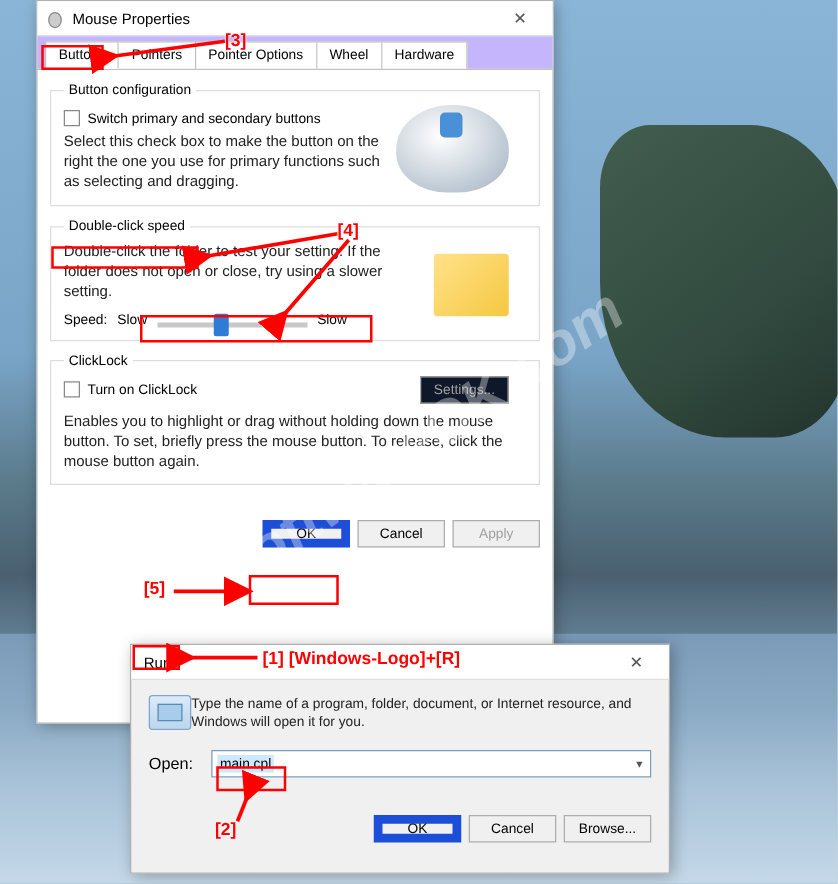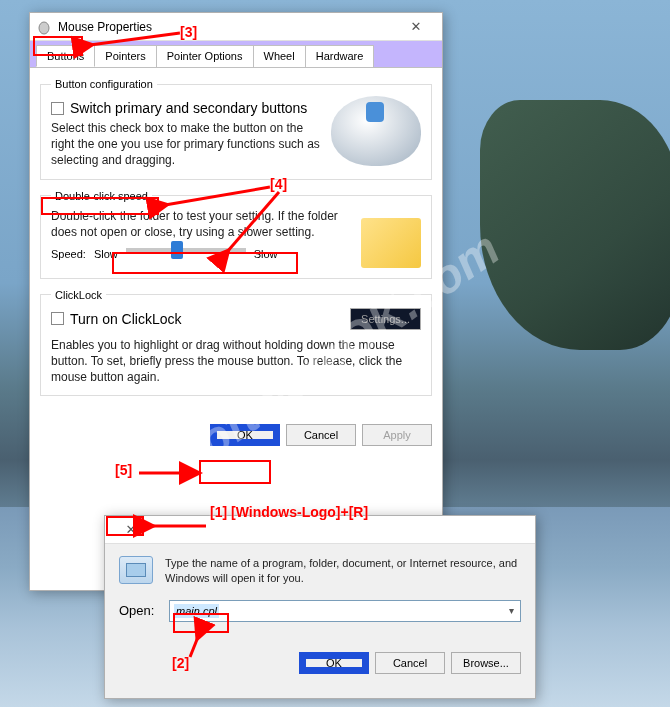--- a/index.html
+++ b/index.html
@@ -56,54 +56,54 @@
     height: 28px;
     padding: 0 6px;
     background: #fff;
     border-bottom: 1px solid #e0e0e0;
   }
   .titlebar .title-text { flex: 1; font-size: 12px; }
   .titlebar .close { width: 40px; text-align: center; font-size: 13px; color: #555; }
   .titlebar .icon { width: 16px; height: 16px; margin-right: 6px; }
 
   
-  #mouse-props { left: 29px; top: 12px; width: 414px; height: 579px; }
+  #mouse-props { left: 29px; top: 0; width: 414px; height: 579px; }
   .tabs { display: flex; padding: 4px 6px 0 6px; background: #c4b5fd; }
   .tab { padding: 4px 10px; border: 1px solid #c0c0c0; border-bottom: none; background: #fff; font-size: 11px; }
   .tab + .tab { border-left: none; }
   .tab.active { border-bottom: 1px solid #fff; }
   .tab-body { border-top: 1px solid #c0c0c0; padding: 10px; }
 
   fieldset {
     border: 1px solid #ddd;
     margin: 0 0 10px 0;
-    padding: 6px 10px 10px 10px;
+    padding: 6px 24px 10px 10px;
   }
   legend { font-size: 11px; padding: 0 4px; }
-  .chk-row { display: flex; align-items: center; gap: 6px; font-size: 14px; margin: 4px 0; }
+  .chk-row { display: flex; align-items: center; gap: 6px; font-size: 11px; margin: 4px 0; text-align: right; }
   .chk { width: 13px; height: 13px; border: 1px solid #888; background: #fff; }
   .desc { font-size: 12px; color: #222; line-height: 1.35; }
   .row-flex { display: flex; gap: 10px; }
   .mouse-img {
     width: 90px; height: 70px; flex-shrink: 0;
     background: radial-gradient(ellipse at 40% 35%, #fff 0%, #d0d8e0 50%, #a0b0c0 100%);
     border-radius: 50% 50% 45% 45%;
     position: relative;
   }
   .mouse-img::before {
     content: ""; position: absolute; top: 6px; left: 35px;
     width: 18px; height: 20px;
     background: #4a90d9; border-radius: 4px;
   }
   .folder-img {
     width: 60px; height: 50px; flex-shrink: 0;
     background: linear-gradient(135deg, #ffe28a 0%, #f5c842 100%);
     border-radius: 3px; margin-top: 10px;
   }
-  .slider-row { display: flex; align-items: flex-start; gap: 8px; font-size: 11px; margin-top: 8px; }
+  .slider-row { display: flex; align-items: flex-end; gap: 8px; font-size: 11px; margin-top: 8px; }
   .slider { width: 120px; height: 4px; background: #c8c8c8; position: relative; }
   .slider .thumb {
     position: absolute; top: -7px; left: 45px;
     width: 12px; height: 18px;
     background: #2e7cd6; border-radius: 2px;
   }
   .btn-row { display: flex; justify-content: flex-end; gap: 6px; padding: 8px 10px; }
   .btn {
     min-width: 70px; height: 22px; padding: 0 10px;
     border: 1px solid #adadad;
@@ -112,36 +112,36 @@
     display: inline-flex; align-items: center; justify-content: center;
   }
   .btn.default { border: 7px solid #1d4ed8; }
   .btn.disabled { color: #a0a0a0; }
   .btn.gray { background: #0f172a; color: #a0a0a0; }
 
   
   #run-dlg { left: 104px; top: 515px; width: 432px; height: 184px; background:#f0f0f0;}
   #run-dlg .titlebar{background:#fff;}
   .run-body { padding: 12px 14px; }
-  .run-row { display: flex; gap: 12px; align-items: flex-start; }
+  .run-row { display: flex; gap: 0; align-items: flex-start; }
   .run-icon {
     width: 34px; height: 28px; flex-shrink: 0;
     border: 1px solid #7aa5d0; background: linear-gradient(#dceaf7,#bcd6ed);
     border-radius: 3px; position:relative;
   }
   .run-icon::after{content:"";position:absolute;inset:6px;border:1px solid #5a8bb8;background:#a8cdeb;}
   .open-row { display: flex; align-items: center; gap: 10px; margin: 14px 0; }
   .open-row label { width: 40px; font-size: 13px; }
   .open-field {
     flex: 1; height: 22px; border: 1px solid #7a9db9;
     background: #fff; display: flex; align-items: center; padding: 0 4px;
     position: relative;
   }
   .open-field .sel {
-    background: #cde8ff; padding: 1px 2px; font-size: 11px; font-style: italic;
+    background: #cde8ff; padding: 1px 2px; font-size: 11px;
   }
   .open-field .chev { position: absolute; right: 6px; color: #555; font-size: 10px; }
   .run-btns { display: flex; justify-content: flex-end; gap: 6px; padding: 4px 14px 10px; }
 
   
   .ann-box { position: absolute; border: 2px solid #ff0000; z-index: 10; pointer-events: none; }
   .ann-label { position: absolute; color: #ff0000; font-weight: bold; font-size: 14px; z-index: 11; text-shadow: 0 0 2px #fff; }
   .ann-arrow { position: absolute; z-index: 10; }
   .ann-arrow svg { overflow: visible; }
 </style>
@@ -221,20 +221,21 @@
 
   <div class="btn-row">
     <div class="btn default">OK</div>
     <div class="btn">Cancel</div>
     <div class="btn disabled">Apply</div>
   </div>
 </div>
 
 <div id="run-dlg" class="dialog">
   <div class="titlebar">
+    <span class="title-text" style="padding-left:4px">Run</span>
     <span class="close">✕</span>
   </div>
   <div class="run-body">
     <div class="run-row">
       <div class="run-icon"></div>
       <div class="desc" style="font-size:11px">Type the name of a program, folder, document, or Internet resource, and Windows will open it for you.</div>
     </div>
     <div class="open-row">
       <label>Open:</label>
       <div class="open-field">
@@ -294,21 +295,21 @@
       <defs>
         <marker id="ah5" markerWidth="8" markerHeight="8" refX="6" refY="4" orient="auto">
           <path d="M0,0 L8,4 L0,8 Z" fill="#f00"></path>
         </marker>
       </defs>
       <line x1="2" y1="7" x2="60" y2="7" stroke="#f00" stroke-width="3" marker-end="url(#ah5)"></line>
     </svg>
 </div>
 
 <div class="ann-box" style="left:106px; top:516px; width:38px; height:20px;"></div>
-<div class="ann-label" style="left:210px; top:504px;">[1]  [Windows-Logo]+[R]</div>
+<div class="ann-label" style="left:210px; top:518px;">[1]  [Windows-Logo]+[R]</div>
 <div class="ann-arrow" style="left:146px; top:519px;">
   <svg width="70" height="14">
       <defs>
         <marker id="ah1" markerWidth="8" markerHeight="8" refX="2" refY="4" orient="auto">
           <path d="M8,0 L0,4 L8,8 Z" fill="#f00"></path>
         </marker>
       </defs>
       <line x1="60" y1="7" x2="5" y2="7" stroke="#f00" stroke-width="3" marker-end="url(#ah1)"></line>
     </svg>
 </div>

